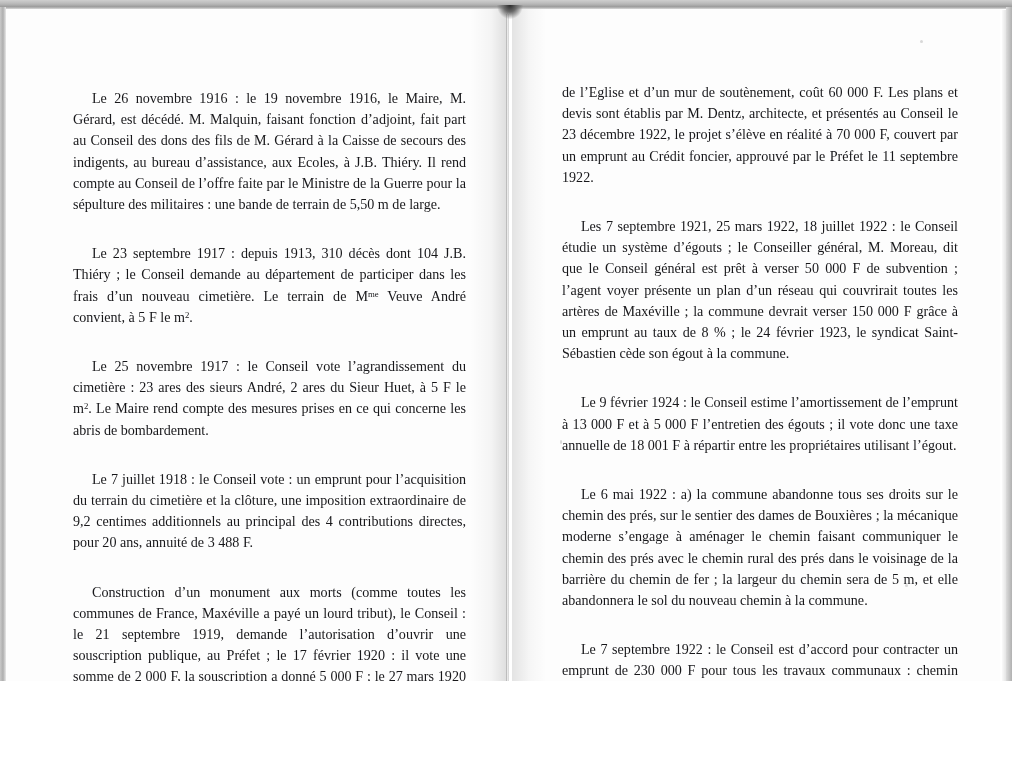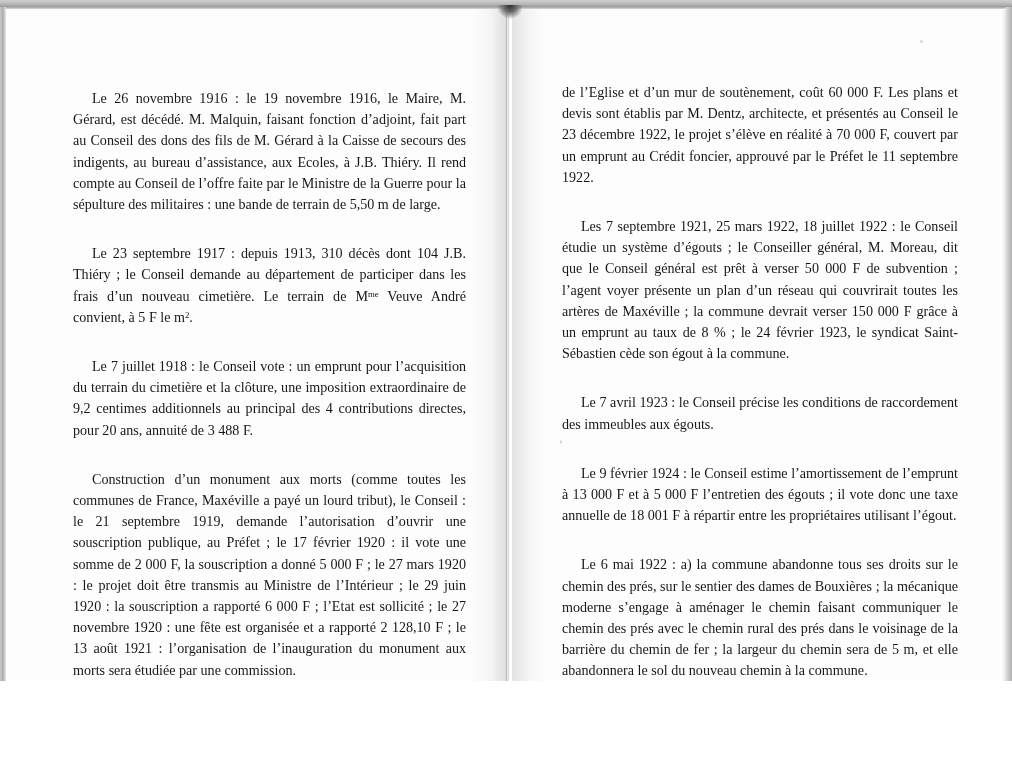--- a/index.html
+++ b/index.html
@@ -152,38 +152,38 @@
   <div class="speck" style="left:560px;top:440px;width:2px;height:4px;"></div>
   <div class="speck" style="left:905px;top:584px;width:3px;height:3px;"></div>
   <div class="speck" style="left:118px;top:712px;width:2px;height:2px;"></div>
 
   <div class="col col-left">
 
     <p>Le 26 novembre 1916 : le 19 novembre 1916, le Maire, M. Gérard, est décédé. M. Malquin, faisant fonction d’adjoint, fait part au Conseil des dons des fils de M. Gérard à la Caisse de secours des indigents, au bureau d’assistance, aux Ecoles, à J.B. Thiéry. Il rend compte au Conseil de l’offre faite par le Ministre de la Guerre pour la sépulture des militaires : une bande de terrain de 5,50 m de large.</p>
 
     <p><span>Le 23 septembre 1917 : depuis 1913, 310 décès dont 104 J.B. Thiéry ; le Conseil demande au département de participer dans les frais d’un nouveau cimetière. Le terrain de M</span><sup>me</sup><span> Veuve André convient, à 5 F le m</span><sup>2</sup><span>.</span></p>
 
+    <p><span>Le 25 novembre 1917 : le Conseil vote l’agrandissement du cimetière : 23 ares des sieurs André, 2 ares du Sieur Huet, à 5 F le m</span><sup>2</sup><span>. Le Maire rend compte des mesures prises en ce qui concerne les abris de bombardement.</span></p>
 
     <p>Le 7 juillet 1918 : le Conseil vote : un emprunt pour l’acquisition du terrain du cimetière et la clôture, une imposition extraordinaire de 9,2 centimes additionnels au principal des 4 contributions directes, pour 20 ans, annuité de 3 488 F.</p>
 
     <p>Construction d’un monument aux morts (comme toutes les communes de France, Maxéville a payé un lourd tribut), le Conseil : le 21 septembre 1919, demande l’autorisation d’ouvrir une souscription publique, au Préfet ; le 17 février 1920 : il vote une somme de 2 000 F, la souscription a donné 5 000 F ; le 27 mars 1920 : le projet doit être transmis au Ministre de l’Intérieur ; le 29 juin 1920 : la souscription a rapporté 6 000 F ; l’Etat est sollicité ; le 27 novembre 1920 : une fête est organisée et a rapporté 2 128,10 F ; le 13 août 1921 : l’organisation de l’inauguration du monument aux morts sera étudiée par une commission.</p>
 
     <p><span>Le 30 novembre 1919 : élection d’un nouveau Conseil de 21 membres, ils sont installés le 10 décembre 1919 : M. Laurent Neiss est élu Maire, M. Auguste Beaupré, 1</span></p>
 
   </div>
 
   <div class="folio folio-left">65</div>
 
   <div class="col col-right">
 
     <p class="cont">de l’Eglise et d’un mur de soutènement, coût 60 000 F. Les plans et devis sont établis par M. Dentz, architecte, et présentés au Conseil le 23 décembre 1922, le projet s’élève en réalité à 70 000 F, couvert par un emprunt au Crédit foncier, approuvé par le Préfet le 11 septembre 1922.</p>
 
     <p>Les 7 septembre 1921, 25 mars 1922, 18 juillet 1922 : le Conseil étudie un système d’égouts ; le Conseiller général, M. Moreau, dit que le Conseil général est prêt à verser 50 000 F de subvention ; l’agent voyer présente un plan d’un réseau qui couvrirait toutes les artères de Maxéville ; la commune devrait verser 150 000 F grâce à un emprunt au taux de 8 % ; le 24 février 1923, le syndicat Saint-Sébastien cède son égout à la commune.</p>
 
-    <p>Le 7 avril 1923 : le Conseil précise les conditions de raccordement des immeubles aux égouts.</p>
 
     <p>Le 9 février 1924 : le Conseil estime l’amortissement de l’emprunt à 13 000 F et à 5 000 F l’entretien des égouts ; il vote donc une taxe annuelle de 18 001 F à répartir entre les propriétaires utilisant l’égout.</p>
 
 
     <p>Le 6 mai 1922 : a) la commune abandonne tous ses droits sur le chemin des prés, sur le sentier des dames de Bouxières ; la mécanique moderne s’engage à aménager le chemin faisant communiquer le chemin des prés avec le chemin rural des prés dans le voisinage de la barrière du chemin de fer ; la largeur du chemin sera de 5 m, et elle abandonnera le sol du nouveau chemin à la commune.</p>
 
     <p><span>Le 7 septembre 1922 : le Conseil est d’accord pour contracter un emprunt de 230 000 F pour tous les travaux communaux : chemin vicinal n</span></p>
   </div>
 
   <div class="folio folio-right">49</div>

